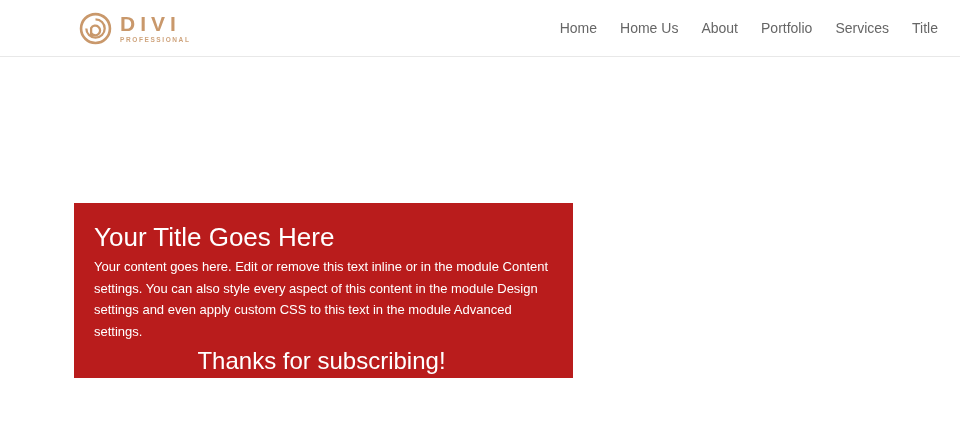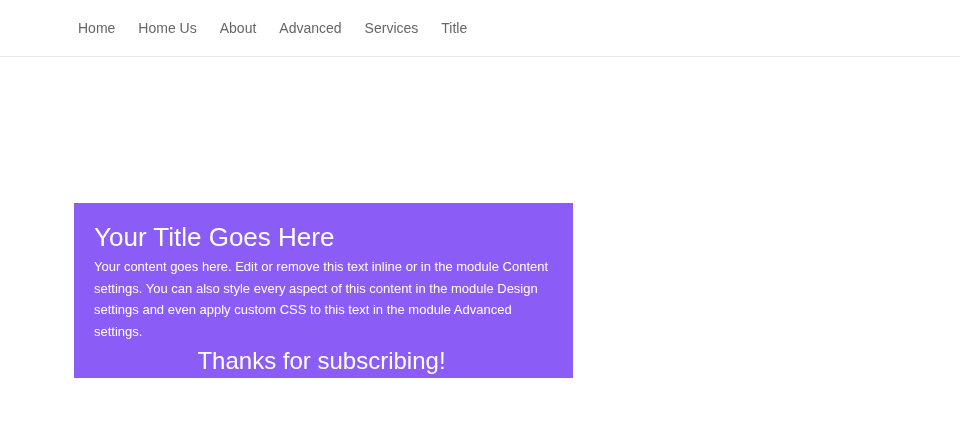--- a/index.html
+++ b/index.html
@@ -55,21 +55,21 @@
     cursor: pointer;
     white-space: nowrap;
   }
   
   .content-box {
     position: absolute;
     left: 74px;
     top: 203px;
     width: 499px;
     height: 175px;
-    background: #8b5cf6;
+    background: #b91c1c;
     color: #ffffff;
     padding: 18px 24px 0 20px;
   }
   .box-title {
     font-size: 26px;
     font-weight: 500;
     line-height: 1.3;
     color: #ffffff;
   }
   .box-body {
@@ -84,25 +84,38 @@
     font-size: 24px;
     font-weight: 500;
     text-align: center;
     color: #ffffff;
   }
 </style>
 </head>
 <body>
 
 <header class="site-header">
+  <a class="logo-link">
+    <span>
+      <svg class="logo-mark" viewBox="0 0 40 40" fill="none" stroke="#c9986b">
+        <circle cx="20" cy="20" r="16.5" stroke-width="3"></circle>
+        <path d="M 20 9.5 A 10.5 10.5 0 1 1 9.5 20" stroke-width="2.6"></path>
+        <path d="M 15 29 L 15 19.5 A 5.5 5.5 0 1 1 15 25" stroke-width="2.6"></path>
+      </svg>
+    </span>
+    <span class="logo-text">
+      <span class="logo-title">DIVI</span>
+      <span class="logo-subtitle">PROFESSIONAL</span>
+    </span>
+  </a>
   <nav class="main-nav">
     <a class="nav-item">Home</a>
     <a class="nav-item">Home Us</a>
     <a class="nav-item">About</a>
-    <a class="nav-item">Advanced</a>
+    <a class="nav-item">Portfolio</a>
     <a class="nav-item">Services</a>
     <a class="nav-item">Title</a>
   </nav>
 </header>
 
 <main>
   <section class="content-box">
     <h2 class="box-title">Your Title Goes Here</h2>
     <p class="box-body">Your content goes here. Edit or remove this text inline or in the module Content settings. You can also style every aspect of this content in the module Design settings and even apply custom CSS to this text in the module Advanced settings.</p>
     <h3 class="box-thanks">Thanks for subscribing!</h3>

